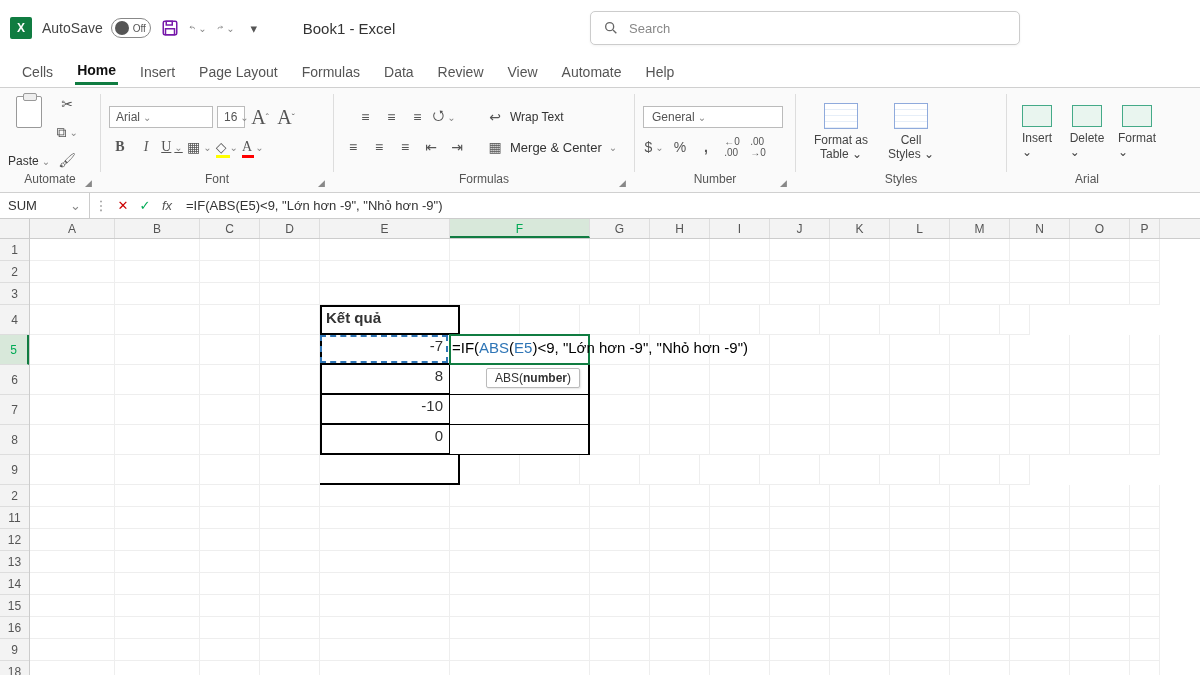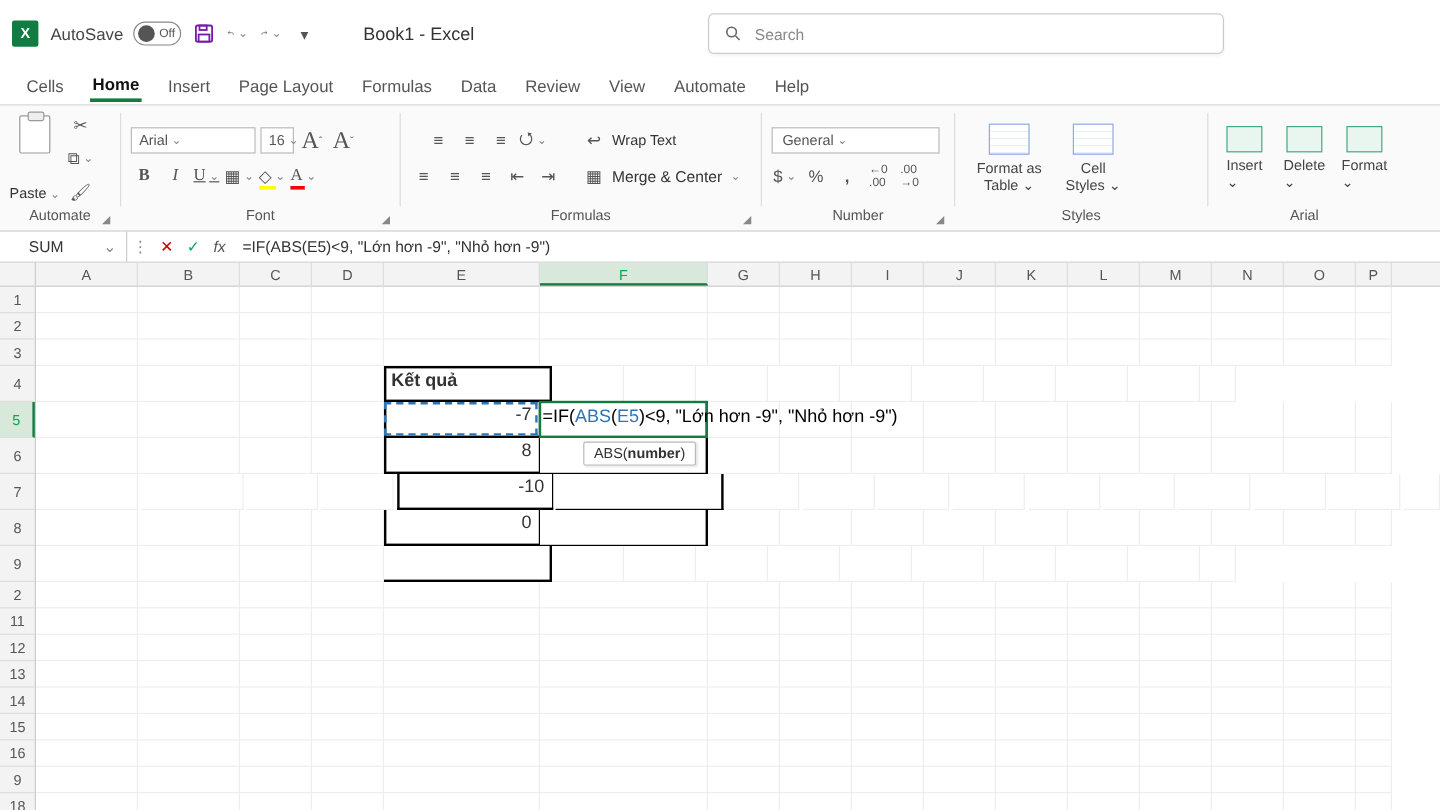--- a/index.html
+++ b/index.html
@@ -32,21 +32,21 @@
   .font-combo { height: 22px; border: 1px solid #bbb; background: #fff; display: flex; align-items: center; padding: 0 6px; font-size: 12px; color: #555; }
   .font-name { width: 104px; }
   .font-size { width: 28px; }
   .bigA { font-family: "Times New Roman", serif; font-size: 20px; }
   .num-format { height: 22px; width: 140px; border: 1px solid #bbb; background: #fff; display: flex; align-items: center; padding: 0 8px; font-size: 12px; color: #555; }
   .style-btn { width: 74px; display: flex; flex-direction: column; align-items: center; font-size: 12px; color: #444; gap: 4px; text-align: center; line-height: 1.2; }
   .style-icon { width: 34px; height: 26px; border: 1px solid #8faadc; background: repeating-linear-gradient(#fff,#fff 5px,#e6eef8 5px,#e6eef8 6px); }
   .cells-btn { width: 50px; display: flex; flex-direction: column; align-items: center; font-size: 12px; color: #444; gap: 4px; }
   .cells-ic { width: 30px; height: 22px; border: 1px solid #4a8; background: #e9f5ef; position: relative; }
   .formula-bar { height: 26px; display: flex; align-items: center; border-bottom: 1px solid #ccc; font-size: 13px; }
-  .name-box { width: 90px; height: 100%; border-right: 1px solid #ccc; display: flex; align-items: center; padding: 0 8px; color: #333; margin-left: 16px; }
+  .name-box { width: 90px; height: 100%; border-right: 1px solid #ccc; display: flex; align-items: center; padding: 0 8px; color: #333; }
   .fb-btn { width: 22px; text-align: center; color: #888; cursor: pointer; }
   .fx { font-style: italic; color: #555; }
   .formula-input { flex: 1; padding: 0 8px; color: #333; }
   .sheet { position: relative; }
   .col-headers { display: flex; height: 20px; background: #f3f3f3; border-bottom: 1px solid #ccc; position: relative; }
   .corner { width: 30px; border-right: 1px solid #ccc; }
   .ch { border-right: 1px solid #ddd; text-align: center; font-size: 12px; color: #555; line-height: 20px; }
   .ch.active { background: #d8e8da; color: #0a5; border-bottom: 2px solid #107c41; }
   .row-area { display: flex; }
   .row-headers { width: 30px; background: #f3f3f3; border-right: 1px solid #ccc; }
@@ -408,21 +408,21 @@
           <div class="cell" style="width: 60px;"></div>
           <div class="cell" style="width: 60px;"></div>
           <div class="cell" style="width: 60px;"></div>
           <div class="cell" style="width: 60px;"></div>
           <div class="cell" style="width: 60px;"></div>
           <div class="cell" style="width: 60px;"></div>
           <div class="cell" style="width: 60px;"></div>
           <div class="cell" style="width: 60px;"></div>
           <div class="cell" style="width: 30px;"></div>
         </div>
-        <div class="grid-row" style="height: 30px; justify-content: space-between;">
+        <div class="grid-row" style="height: 30px;">
           <div class="cell" style="width: 85px;"></div>
           <div class="cell" style="width: 85px;"></div>
           <div class="cell" style="width: 60px;"></div>
           <div class="cell" style="width: 60px;"></div>
           <div class="cell boxed-left boxed-bottom val-cell" style="width: 130px; border-right: 1px solid rgb(0, 0, 0);">-10</div>
           <div class="cell boxed-right" style="width: 140px; border-bottom: 1px solid rgb(0, 0, 0);"></div>
           <div class="cell" style="width: 60px;"></div>
           <div class="cell" style="width: 60px;"></div>
           <div class="cell" style="width: 60px;"></div>
           <div class="cell" style="width: 60px;"></div>

